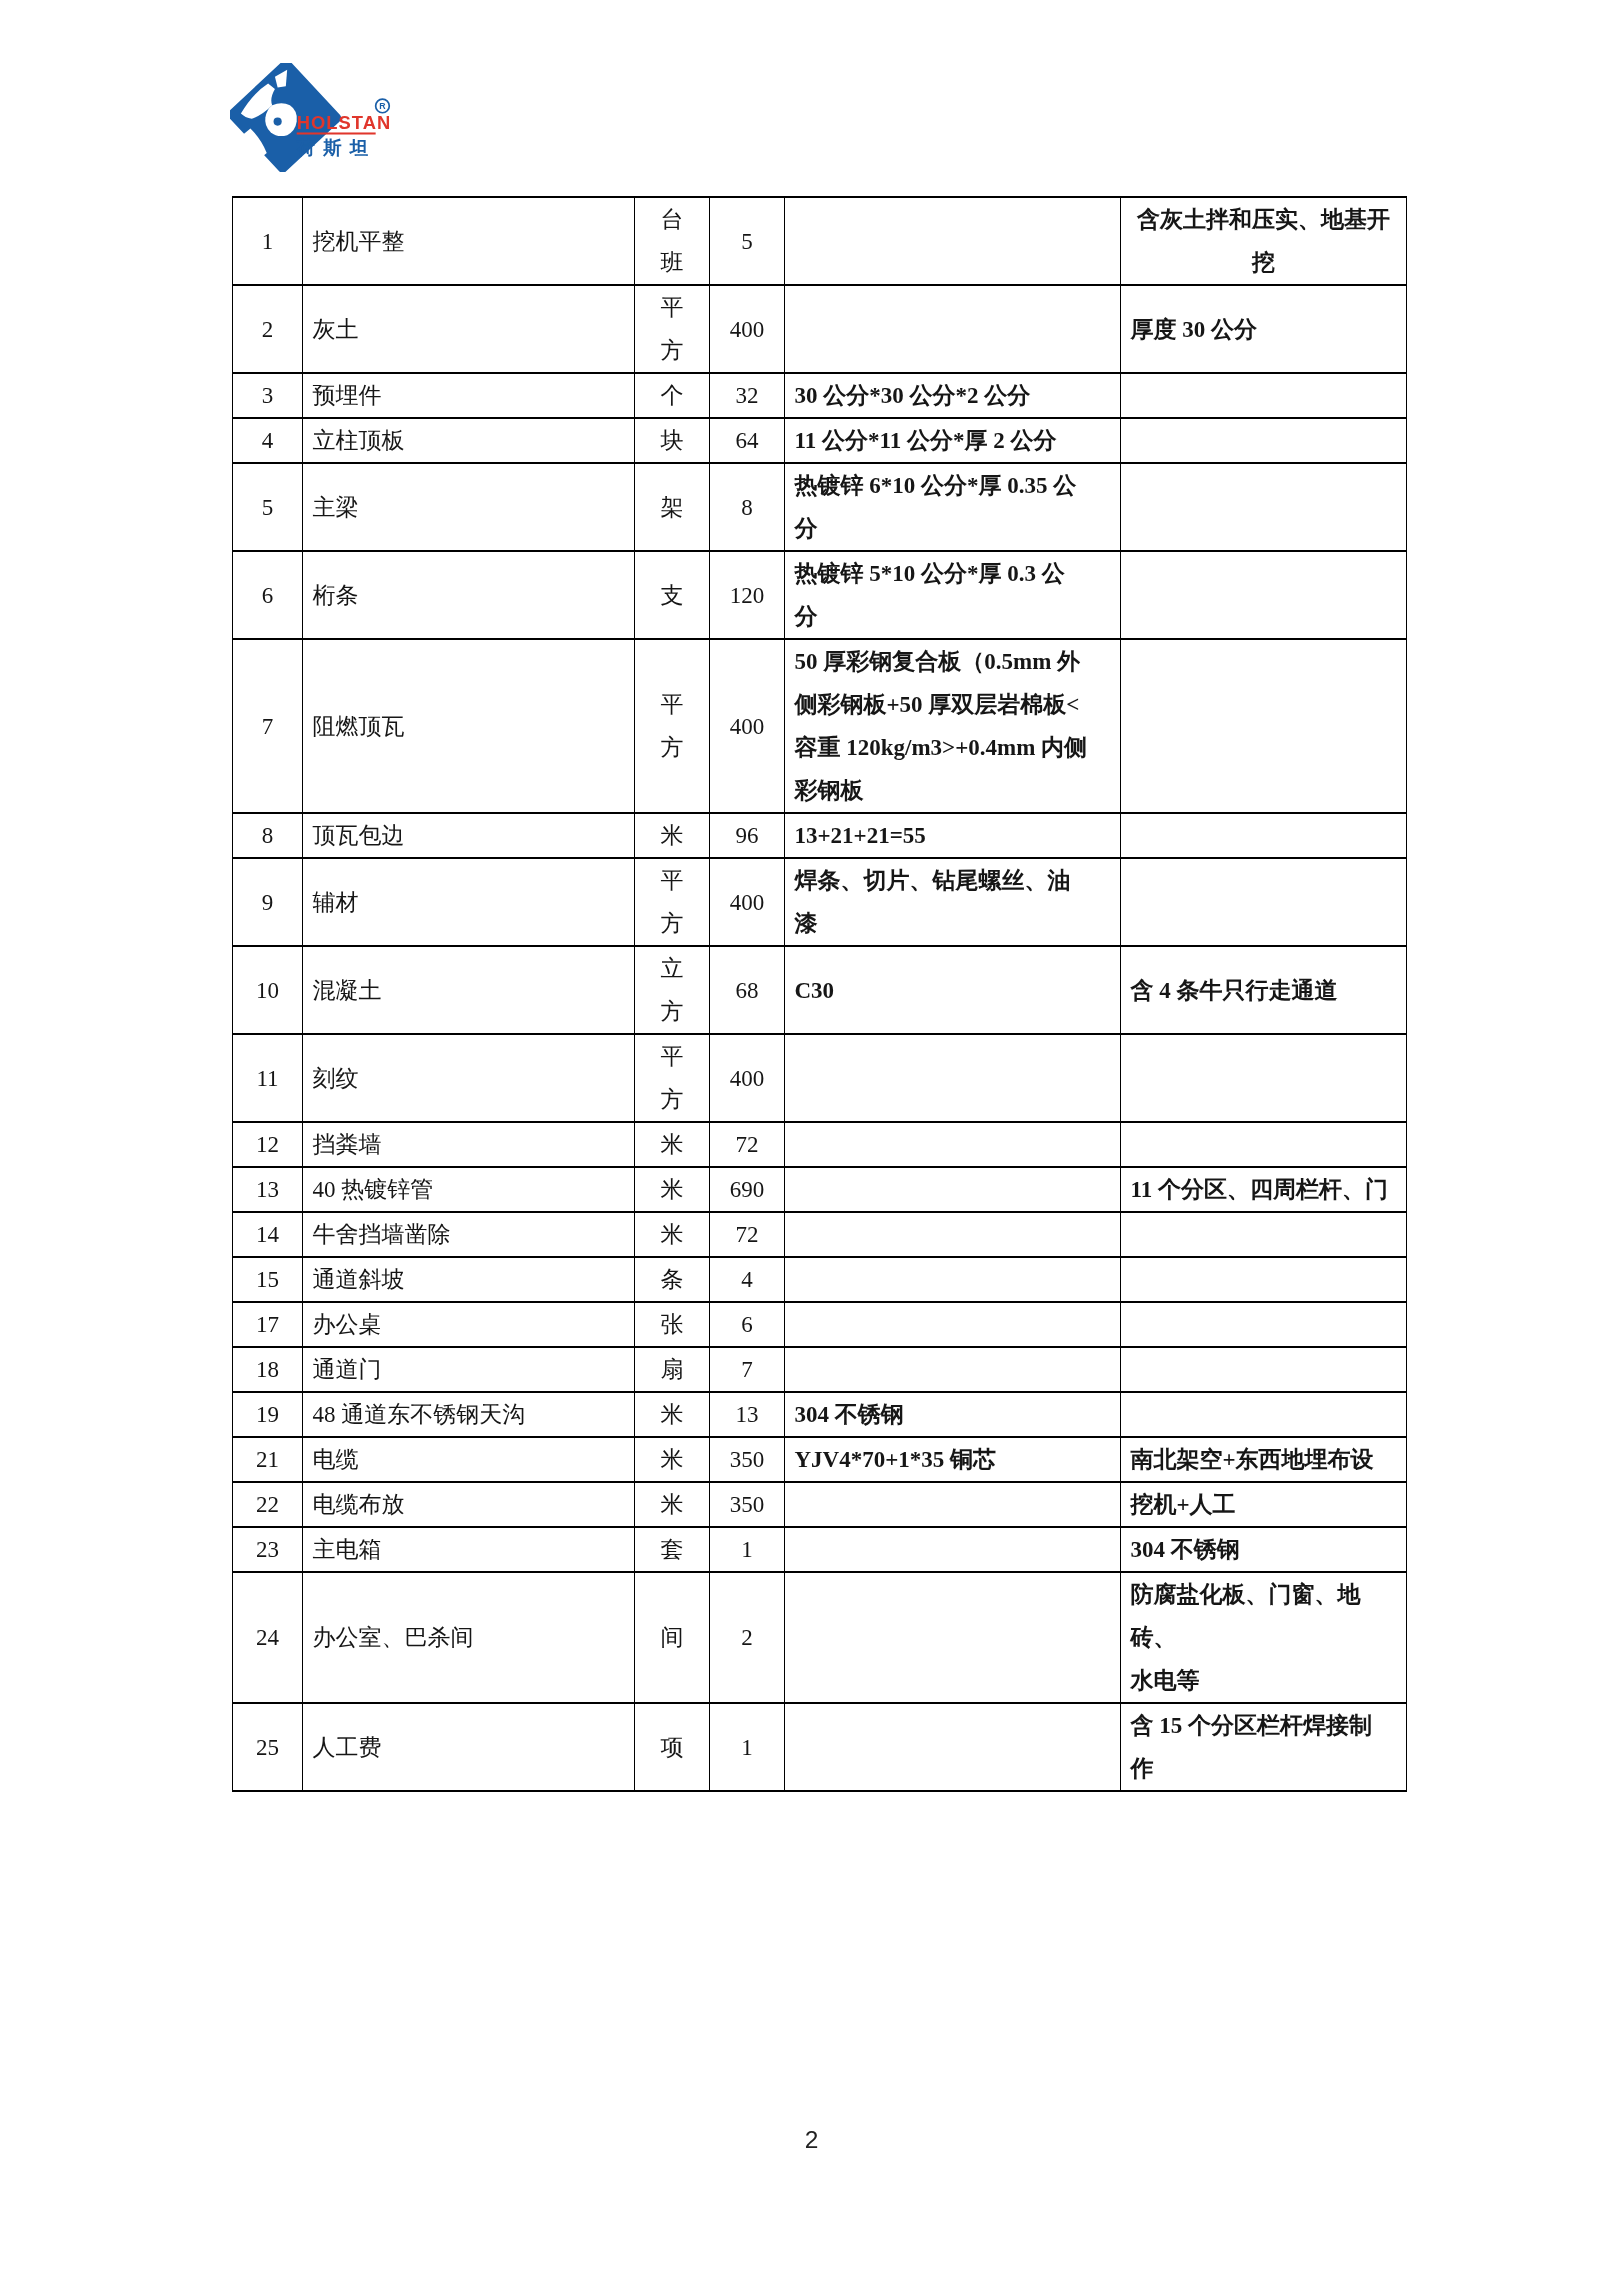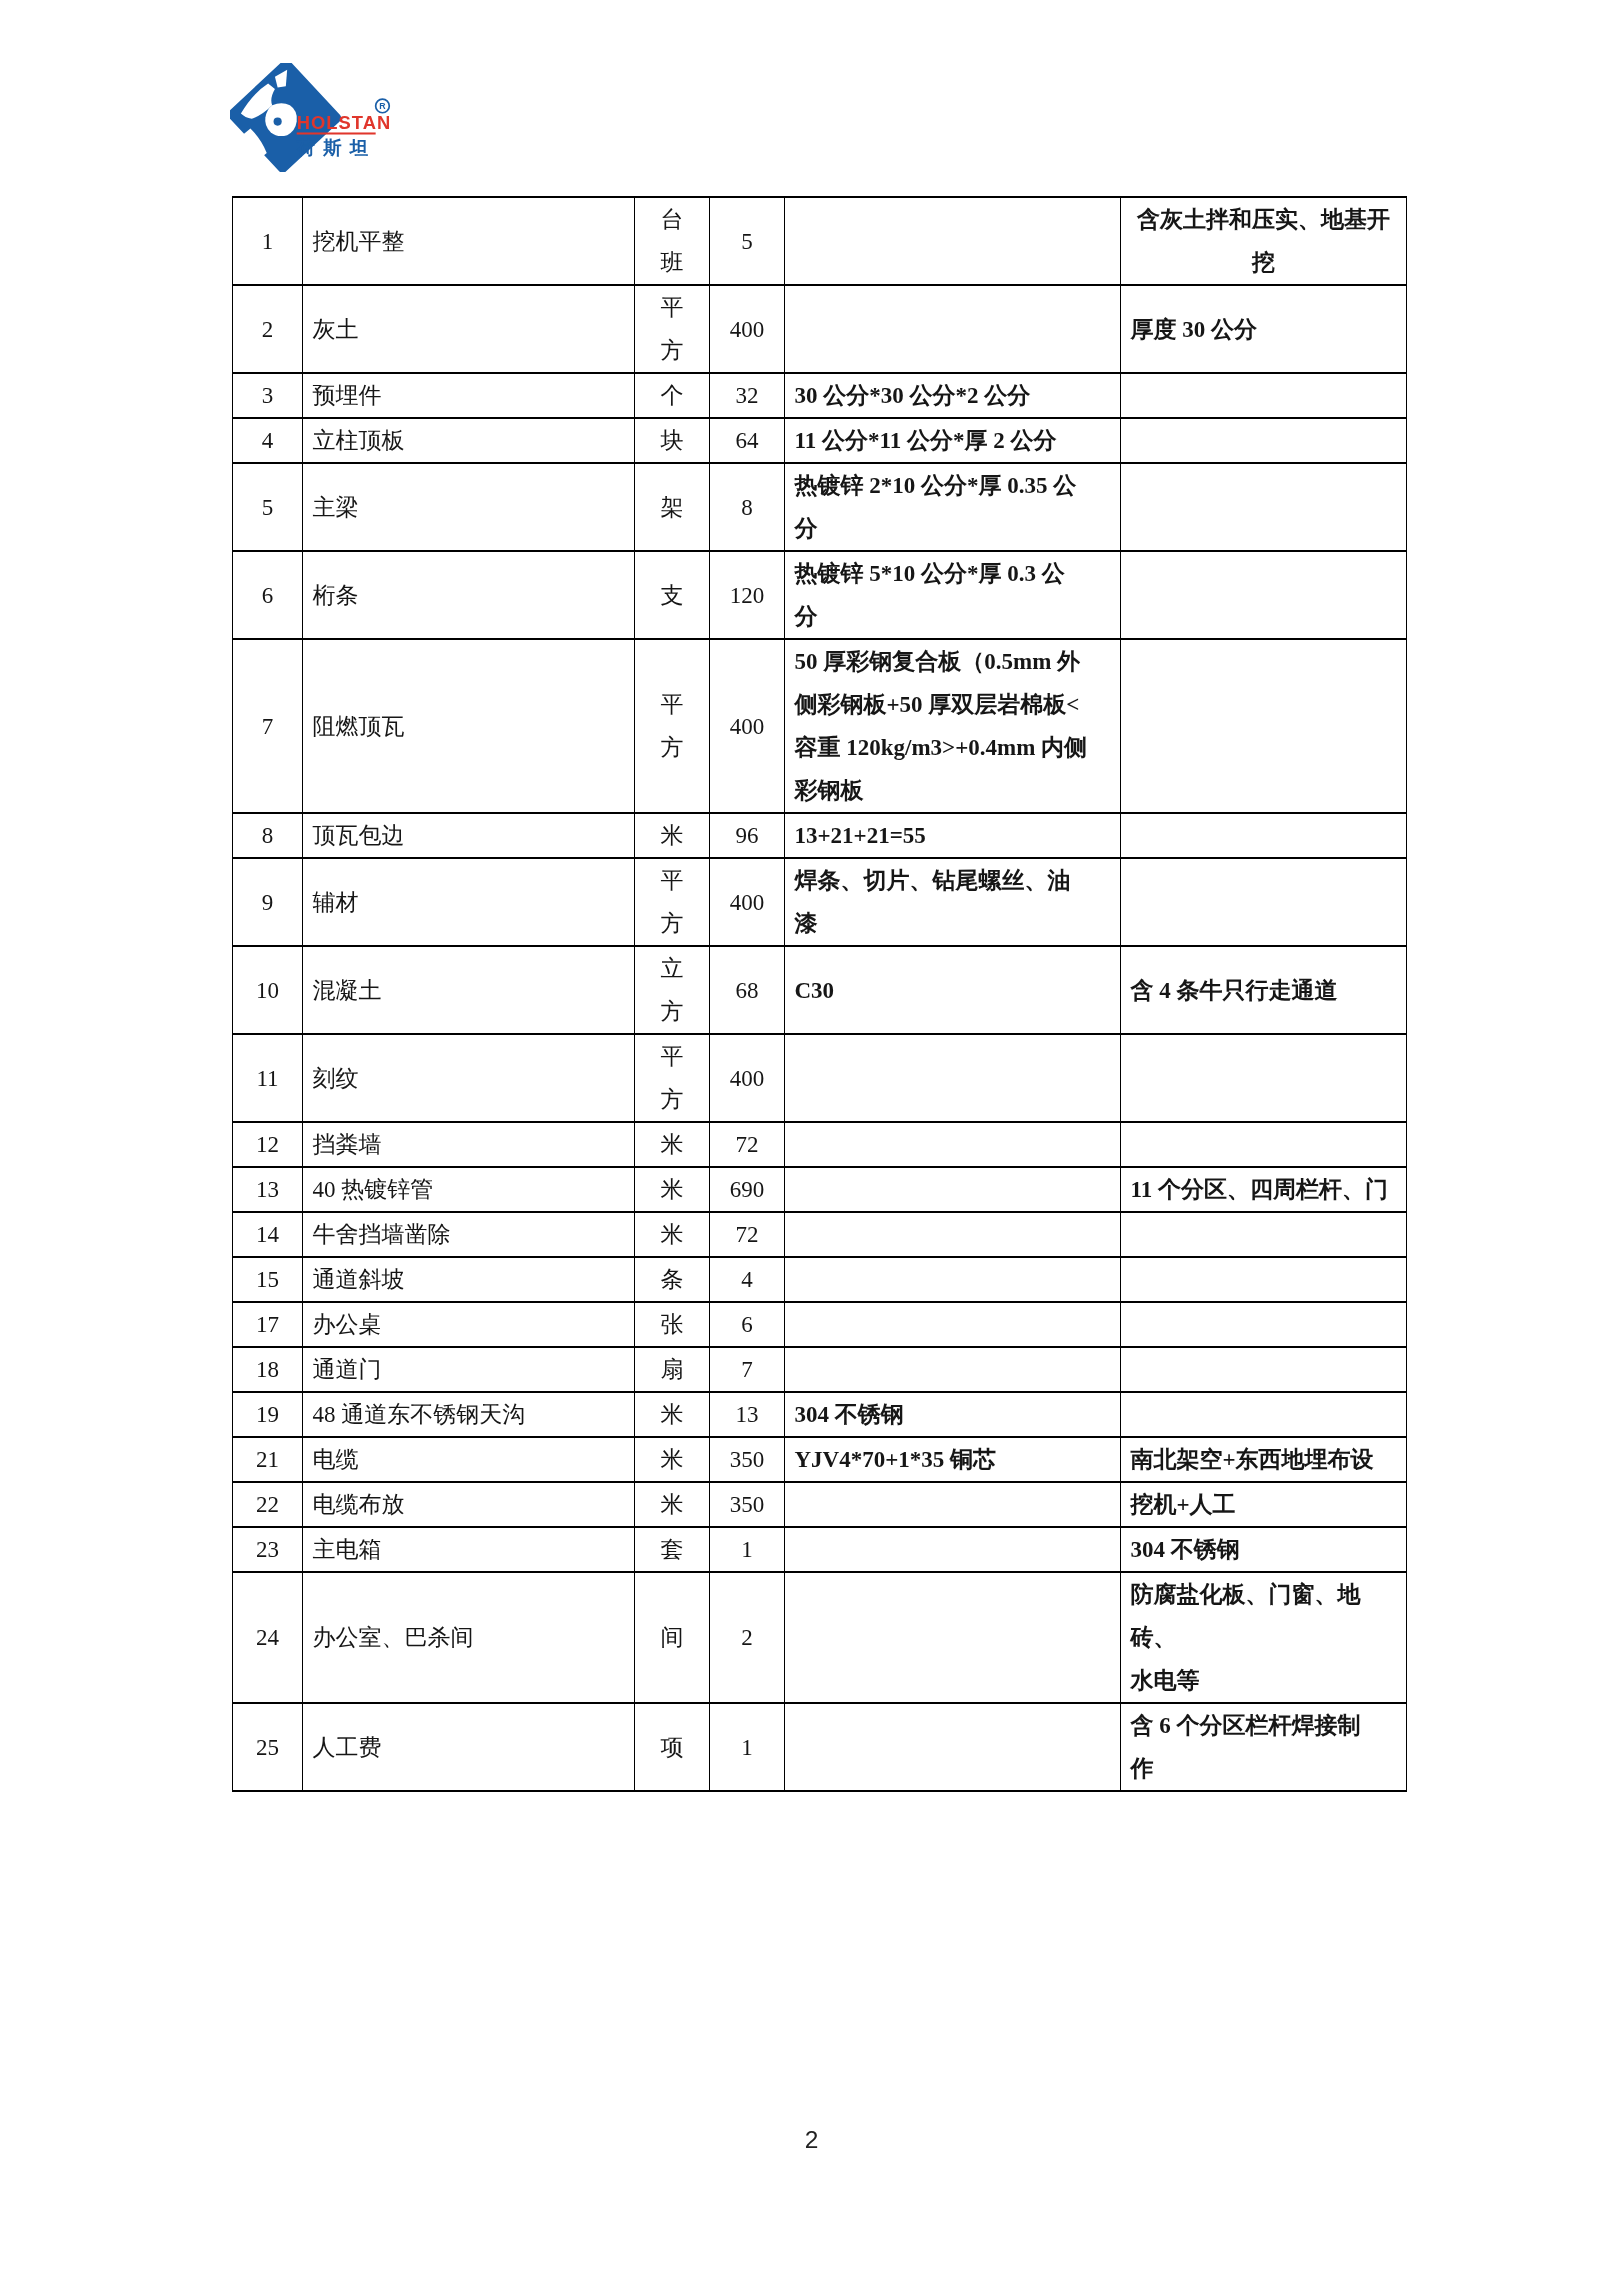--- a/index.html
+++ b/index.html
@@ -162,21 +162,21 @@
     <td>64</td>
     <td>11 公分*11 公分*厚 2 公分</td>
     <td></td>
   </tr>
 
   <tr>
     <td>5</td>
     <td>主梁</td>
     <td>架</td>
     <td>8</td>
-    <td>热镀锌 2*10 公分*厚 0.35 公
+    <td>热镀锌 6*10 公分*厚 0.35 公
 分</td>
     <td></td>
   </tr>
 
   <tr>
     <td>6</td>
     <td>桁条</td>
     <td>支</td>
     <td>120</td>
     <td>热镀锌 5*10 公分*厚 0.3 公
@@ -338,20 +338,20 @@
     <td>防腐盐化板、门窗、地砖、
 水电等</td>
   </tr>
 
   <tr>
     <td>25</td>
     <td>人工费</td>
     <td>项</td>
     <td>1</td>
     <td></td>
-    <td>含 6 个分区栏杆焊接制
+    <td>含 15 个分区栏杆焊接制
 作</td>
   </tr>
 </tbody>
 </table>
 
 <div class="page-number">2</div>
 
 
 </body></html>

